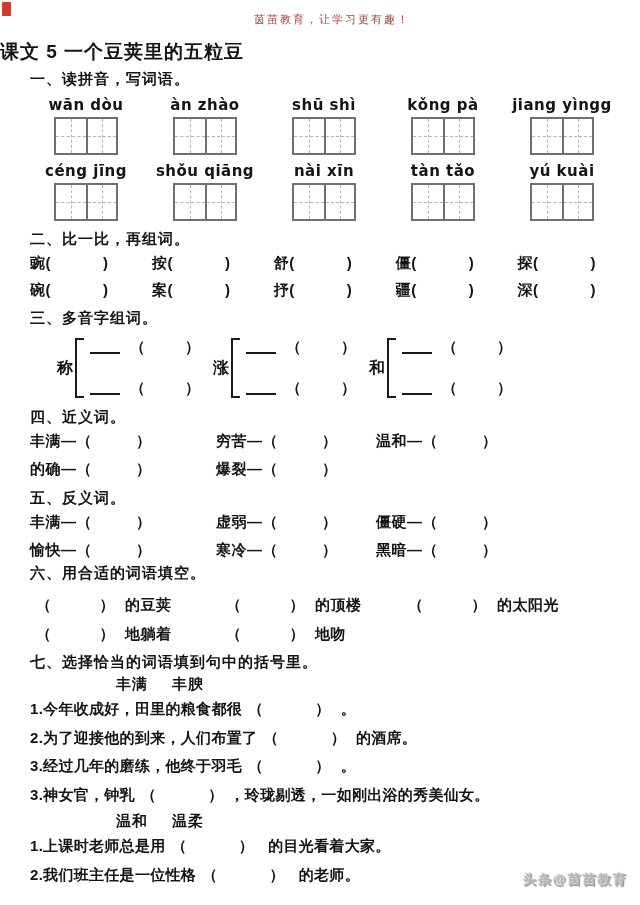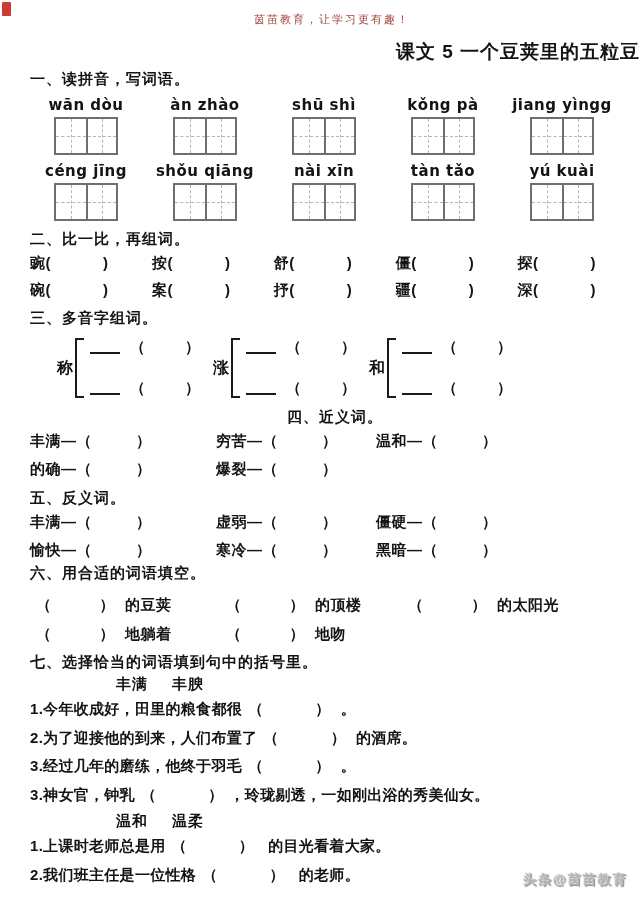--- a/index.html
+++ b/index.html
@@ -8,24 +8,24 @@
     width: 640px; height: 905px; background: #ffffff;
     font-family: "Liberation Sans", "DejaVu Sans", sans-serif;
     color: #141414;
   }
   .page { position: relative; width: 640px; height: 905px; overflow: hidden; background:#fff; }
   .corner-mark { position: absolute; left: 2px; top: 2px; width: 9px; height: 14px; background: #cf3a30; border-radius: 1px; }
   .slogan {
     margin-top: 12px; text-align: center; font-size: 11px; letter-spacing: 2px;
     color: #a2453c; font-family: "Liberation Serif", serif; padding-left: 24px;
   }
-  .title { margin-top: 12px; text-align: right; font-size: 19px; font-weight: 700; letter-spacing: 1px; }
+  .title { margin-top: 12px; text-align: left; font-size: 19px; font-weight: 700; letter-spacing: 1px; }
   .heading { margin-left: 30px; font-size: 15px; font-weight: 700; letter-spacing: 1px; }
   .h-s1 { margin-top: 5px; } .h-s2 { margin-top: 9px; } .h-s3 { margin-top: 6px; }
-  .h-s4 { margin-top: 9px; text-align: center; } .h-s5 { margin-top: 6px; } .h-s6 { } .h-s7 { margin-top: 5px; }
+  .h-s4 { margin-top: 9px; } .h-s5 { margin-top: 6px; } .h-s6 { } .h-s7 { margin-top: 5px; }
 
   
   .py-row { display: flex; justify-content: space-between; padding: 0 22px 0 30px; margin-top: 7px; }
   .py-col { width: 112px; display: flex; flex-direction: column; align-items: center; }
   .py { font-family: "DejaVu Sans", sans-serif; font-size: 15px; font-weight: 700; letter-spacing: .5px; white-space: nowrap; }
   .tzg { display: flex; border: 2px solid #6f6f6f; margin-top: 3px; background: #fff; }
   .tzg-cell { width: 30px; height: 34px; position: relative; }
   .tzg-cell + .tzg-cell { border-left: 2px solid #6f6f6f; }
   .tzg-cell::before { content: ""; position: absolute; left: 50%; top: 0; height: 100%; border-left: 1px dashed #b5b5b5; }
   .tzg-cell::after { content: ""; position: absolute; top: 50%; left: 0; width: 100%; border-top: 1px dashed #b5b5b5; }

